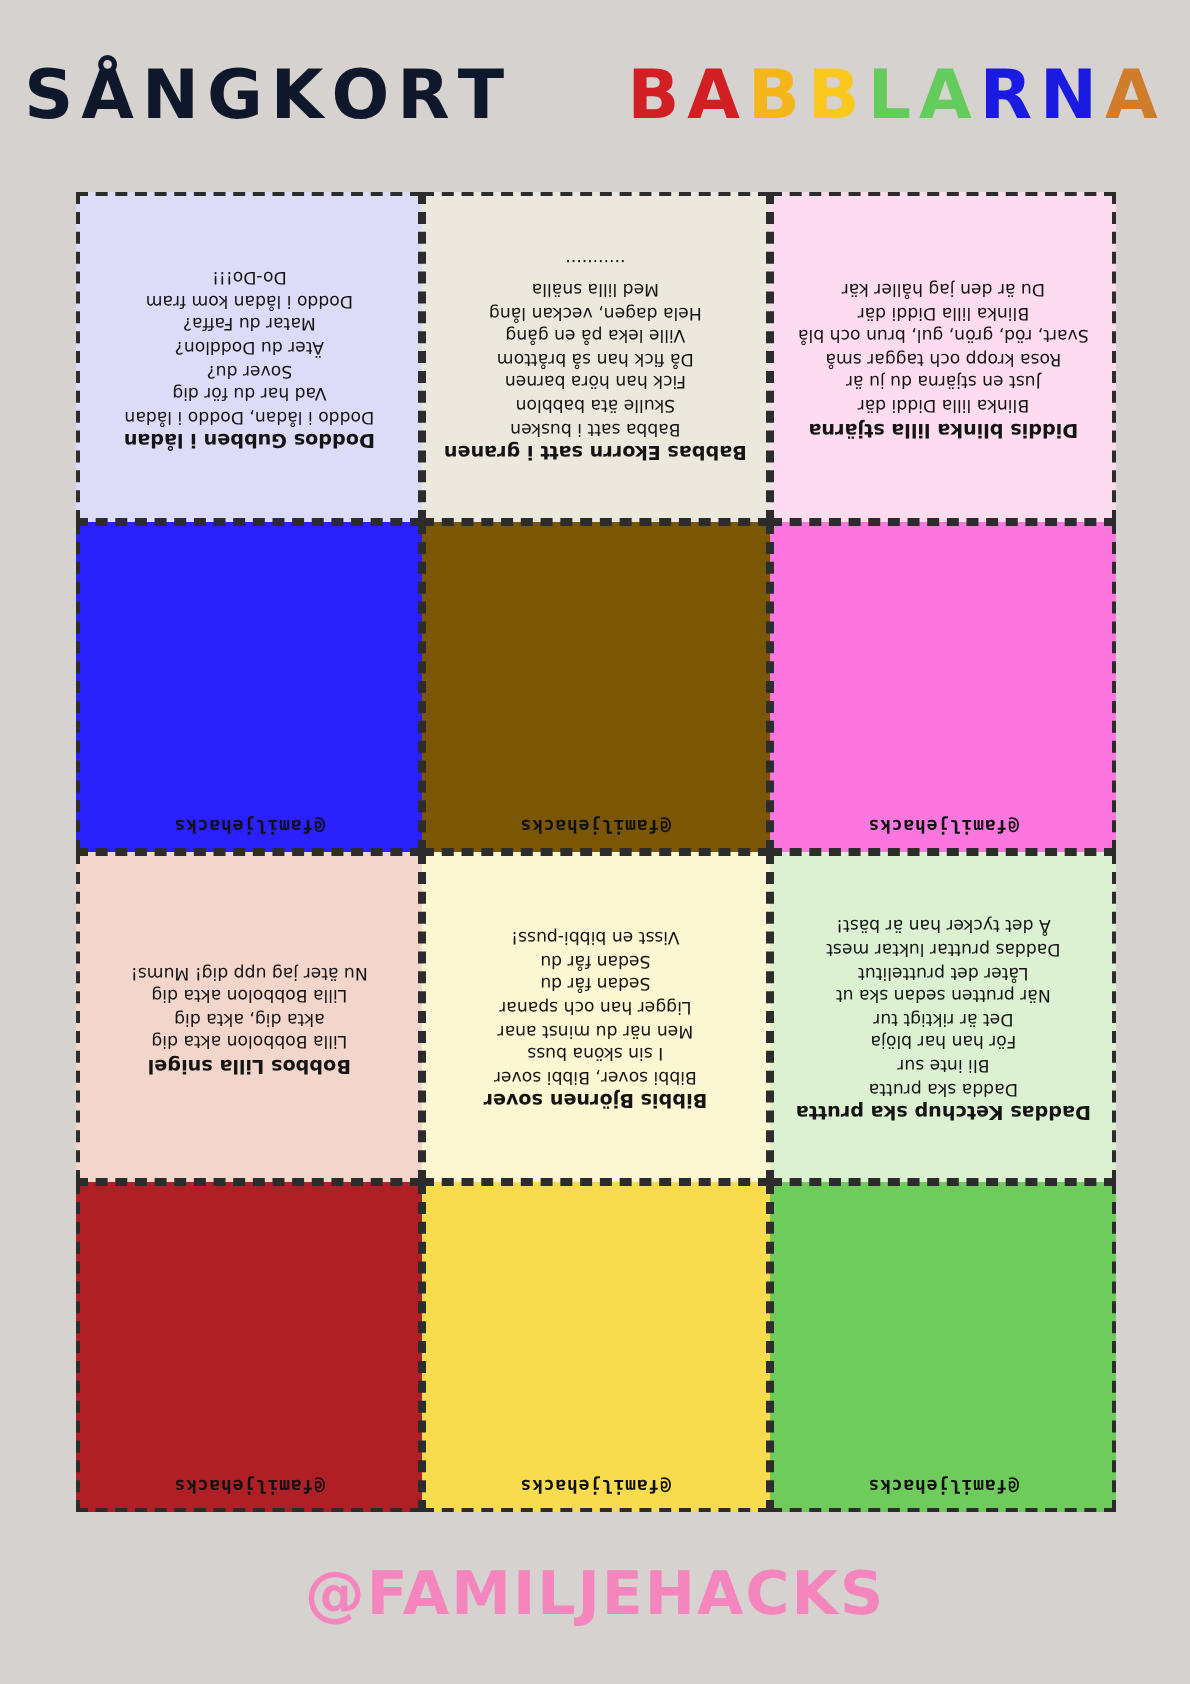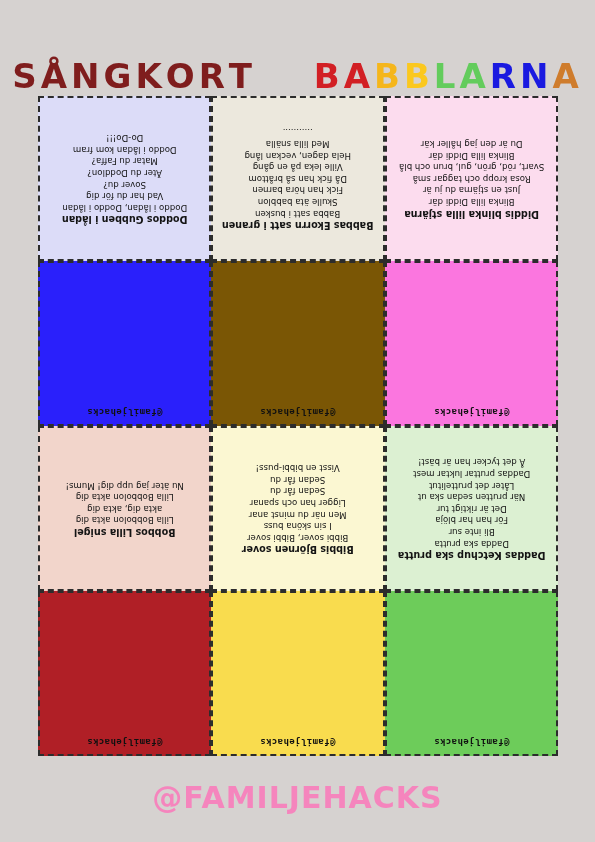--- a/index.html
+++ b/index.html
@@ -107,21 +107,21 @@
     font-weight: bold;
     font-size: 30px;
     letter-spacing: 1px;
     color: #f585bd;
   }
 </style>
 </head>
 <body>
 
 <div class="title">
-  <span class="word" style="color: #7f1d1d; margin-top: 28px;"><span class="ltr">S</span><span class="ltr">Å</span><span class="ltr">N</span><span class="ltr">G</span><span class="ltr">K</span><span class="ltr">O</span><span class="ltr">R</span><span class="ltr">T</span></span>
+  <span class="word" style="color: #0f172a;"><span class="ltr">S</span><span class="ltr">Å</span><span class="ltr">N</span><span class="ltr">G</span><span class="ltr">K</span><span class="ltr">O</span><span class="ltr">R</span><span class="ltr">T</span></span>
   <span class="gap"></span>
   <span class="word"><span class="ltr" style="color: rgb(210, 31, 36);">B</span><span class="ltr" style="color: rgb(210, 31, 36);">A</span><span class="ltr" style="color: rgb(245, 182, 27);">B</span><span class="ltr" style="color: rgb(251, 200, 30);">B</span><span class="ltr" style="color: rgb(99, 204, 92);">L</span><span class="ltr" style="color: rgb(99, 204, 92);">A</span><span class="ltr" style="color: rgb(26, 26, 224);">R</span><span class="ltr" style="color: rgb(26, 26, 224);">N</span><span class="ltr" style="color: rgb(207, 124, 44);">A</span></span>
 </div>
 
 <div class="sheet">
     <div class="card lyrics" style="background: rgb(220, 220, 248); border-color: rgb(44, 44, 44);">
       <div class="rot">
         <div class="lyric-block">
           <span class="ttl">Doddos Gubben i lådan</span>
           <span class="ln">Doddo i lådan, Doddo i lådan</span>

